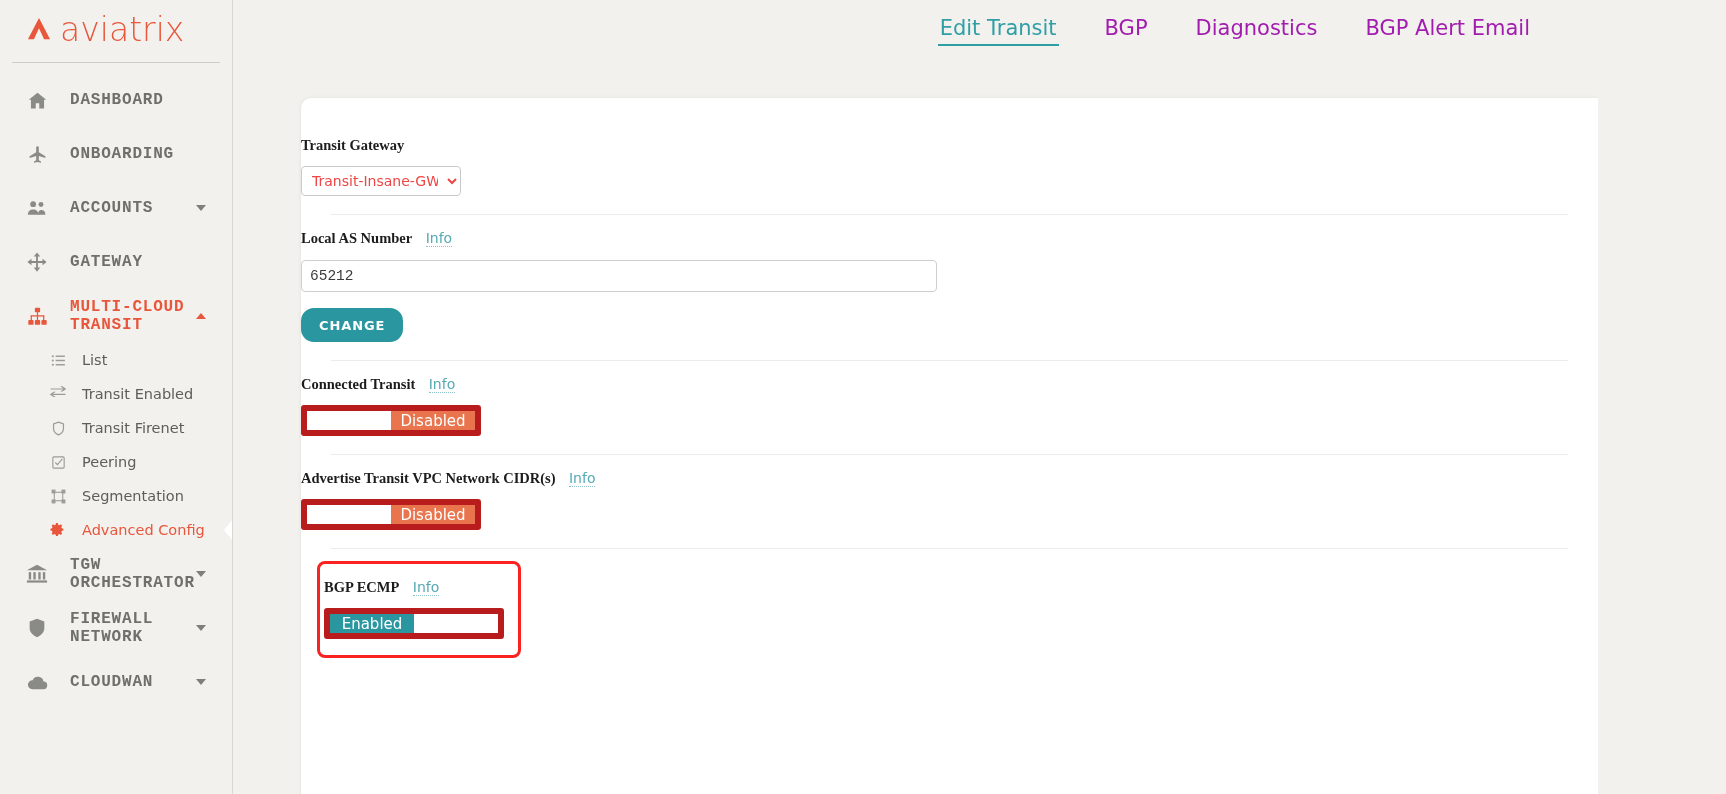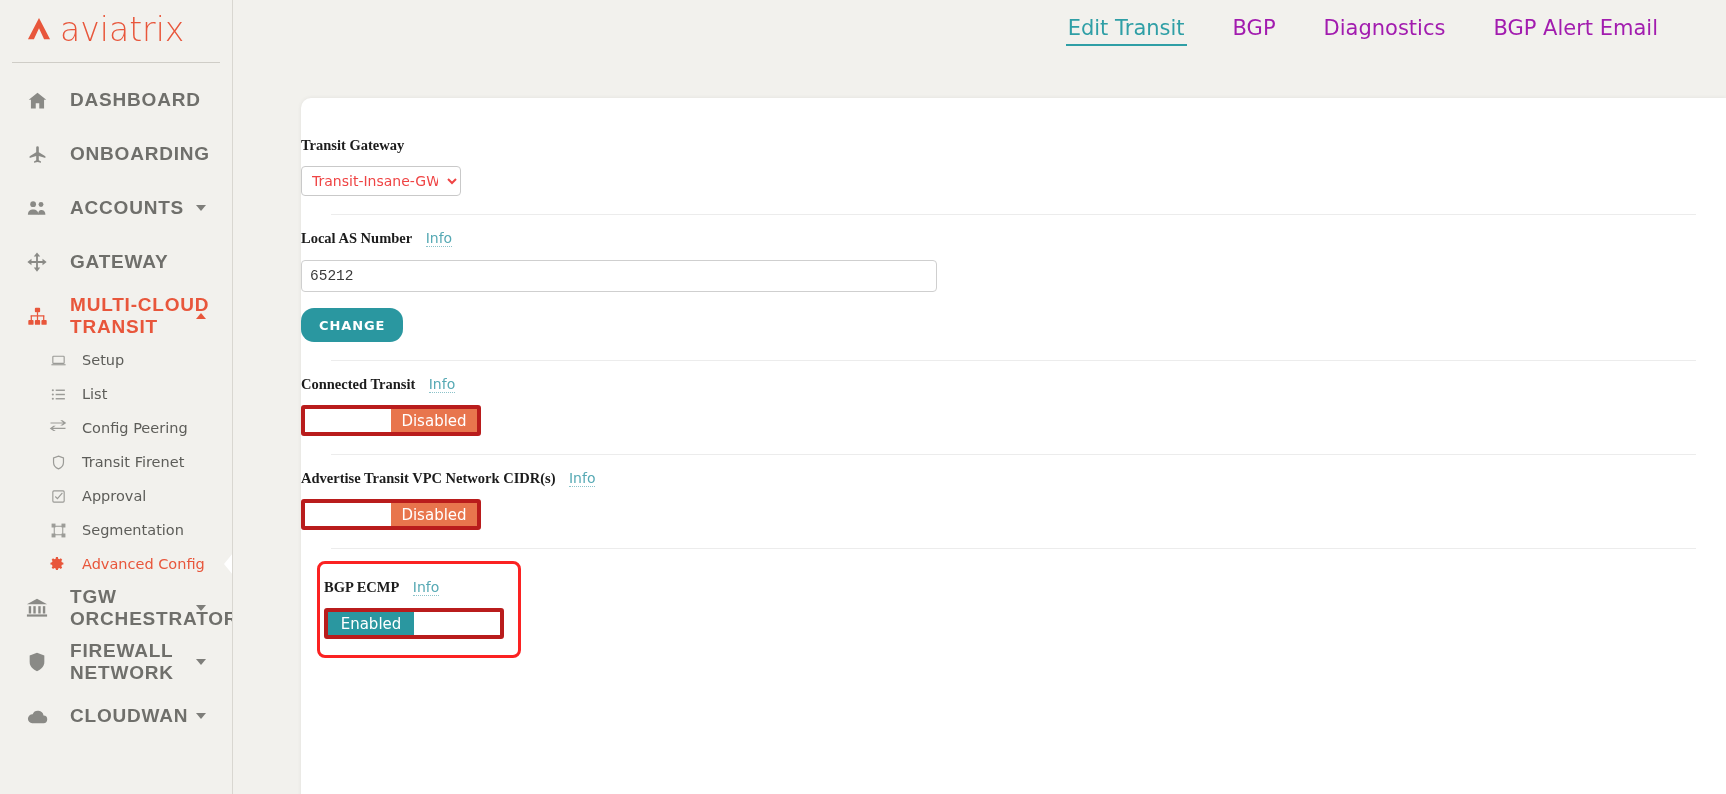--- a/index.html
+++ b/index.html
@@ -2,21 +2,21 @@
 <html><head>
 <meta charset="utf-8">
 <style>
   * { box-sizing: border-box; margin: 0; padding: 0; }
   html, body {
     width: 1726px; height: 794px;
     overflow: hidden;
     background: #f2f1ed;
     font-family: "Liberation Sans", sans-serif;
   }
-  .app { position: relative; width: 1726px; height: 794px; display: flex; }
+  .app { position: relative; width: 1598px; height: 794px; display: flex; }
 
   
   .sidebar {
     width: 233px; height: 794px;
     background: #f2f1ed;
     border-right: 1px solid #d9d7d1;
     flex: 0 0 233px;
     position: relative;
     overflow: hidden;
   }
@@ -38,23 +38,23 @@
     cursor: pointer;
     position: relative;
   }
   .nav-icon {
     width: 30px; height: 26px; flex: 0 0 30px;
     display: flex; align-items: center; justify-content: center;
     color: #8a8a86;
     margin-right: 18px;
   }
   .nav-label {
-    font-size: 19px; letter-spacing: .8px; color: #6f6f6b;
+    font-size: 16px; letter-spacing: .8px; color: #6f6f6b;
     font-weight: 700; text-transform: uppercase;
-    font-family: Liberation Sans, sans-serif;
+    font-family: Liberation Mono, monospace;
   }
   .nav-item.active .nav-label { color: #e8563b; }
   .nav-item.active .nav-icon { color: #e8563b; }
   .caret {
     position: absolute; right: 26px; top: 50%;
     width: 0; height: 0;
     border-left: 5px solid transparent;
     border-right: 5px solid transparent;
     border-top: 6px solid #7e7e7a;
     transform: translateY(-50%);
@@ -174,21 +174,21 @@
     font-size: 13px; font-weight: 700; letter-spacing: .9px;
     text-transform: uppercase; cursor: pointer;
     font-family: "DejaVu Sans", sans-serif;
   }
 
   
   .toggle {
     margin-top: 12px;
     display: inline-flex;
     width: 180px; height: 31px;
-    border: 4px solid #b91c1c; border-radius: 3px;
+    border: 6px solid #b91c1c; border-radius: 3px;
     overflow: hidden; cursor: pointer;
     background: #fff;
   }
   .toggle .half {
     flex: 1 1 50%;
     display: flex; align-items: center; justify-content: center;
     font-size: 15px; color: #fff;
     font-family: "DejaVu Sans", sans-serif;
   }
   .toggle .half.blank { background: #fff; }
@@ -274,29 +274,20 @@
             <rect x="4.2" y="10.6" width="15.6" height="1.4"></rect>
             <rect x="4.2" y="11" width="1.4" height="5"></rect>
             <rect x="11.3" y="11" width="1.4" height="5"></rect>
             <rect x="18.4" y="11" width="1.4" height="5"></rect>
           </svg>
         </span>
         <span class="nav-label">MULTI-CLOUD TRANSIT</span>
         <span class="caret up"></span>
       </div>
 
-      <div class="sub-item">
-        <span class="sub-icon">
-          <svg viewBox="0 0 24 24" width="17" height="17" fill="none" stroke="currentColor" stroke-width="1.6">
-            <rect x="4" y="6" width="16" height="10" rx="1"></rect>
-              <path d="M2 18 h20"></path>
-          </svg>
-        </span>
-        <span class="sub-label">Setup</span>
-      </div>
 
       <div class="sub-item">
         <span class="sub-icon">
           <svg viewBox="0 0 24 24" width="17" height="17" fill="currentColor">
             <circle cx="4" cy="6" r="1.5"></circle>
               <circle cx="4" cy="12" r="1.5"></circle>
               <circle cx="4" cy="18" r="1.5"></circle>
             <rect x="8" y="5" width="13" height="2"></rect>
               <rect x="8" y="11" width="13" height="2"></rect>
               <rect x="8" y="17" width="13" height="2"></rect>
@@ -305,40 +296,40 @@
         <span class="sub-label">List</span>
       </div>
 
       <div class="sub-item">
         <span class="sub-icon">
           <svg viewBox="0 0 24 24" width="18" height="18" fill="currentColor">
             <path d="M2 8 h17 l-4 -4 h3 l5 5 l-5 5 h-3 l4 -4 h-17 z" transform="translate(0,-1) scale(1,0.7)"></path>
             <path d="M22 16 h-17 l4 4 h-3 l-5 -5 l5 -5 h3 l-4 4 h17 z" transform="translate(0,2) scale(1,0.7)"></path>
           </svg>
         </span>
-        <span class="sub-label">Config Peering</span>
+        <span class="sub-label">Transit Enabled</span>
       </div>
 
       <div class="sub-item">
         <span class="sub-icon">
           <svg viewBox="0 0 24 24" width="17" height="17" fill="none" stroke="currentColor" stroke-width="1.7">
             <path d="M12 3 L19 5.5 V12 C19 16.5 15.5 19.5 12 21 C8.5 19.5 5 16.5 5 12 V5.5 Z"></path>
           </svg>
         </span>
         <span class="sub-label">Transit Firenet</span>
       </div>
 
       <div class="sub-item">
         <span class="sub-icon">
           <svg viewBox="0 0 24 24" width="17" height="17" fill="none" stroke="currentColor" stroke-width="1.6">
             <rect x="4" y="4" width="16" height="16" rx="1.5"></rect>
               <path d="M7.5 12 l3 3 l7 -8"></path>
           </svg>
         </span>
-        <span class="sub-label">Approval</span>
+        <span class="sub-label">Peering</span>
       </div>
 
       <div class="sub-item">
         <span class="sub-icon">
           <svg viewBox="0 0 24 24" width="17" height="17" fill="none" stroke="currentColor" stroke-width="1.5">
             <rect x="6" y="6" width="12" height="12"></rect>
             <rect x="3" y="3" width="4" height="4" fill="currentColor"></rect>
             <rect x="17" y="3" width="4" height="4" fill="currentColor"></rect>
             <rect x="3" y="17" width="4" height="4" fill="currentColor"></rect>
             <rect x="17" y="17" width="4" height="4" fill="currentColor"></rect>

